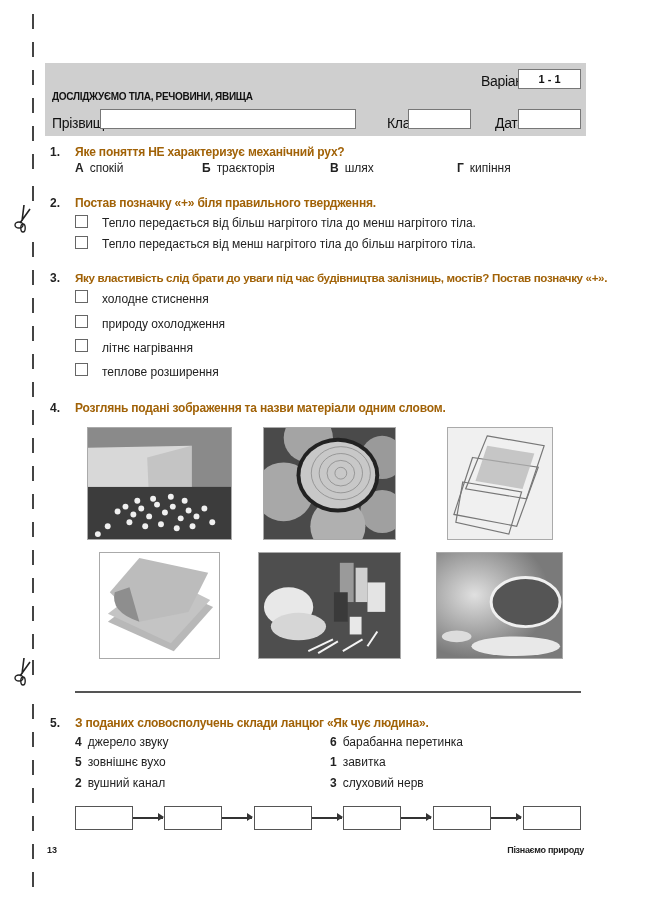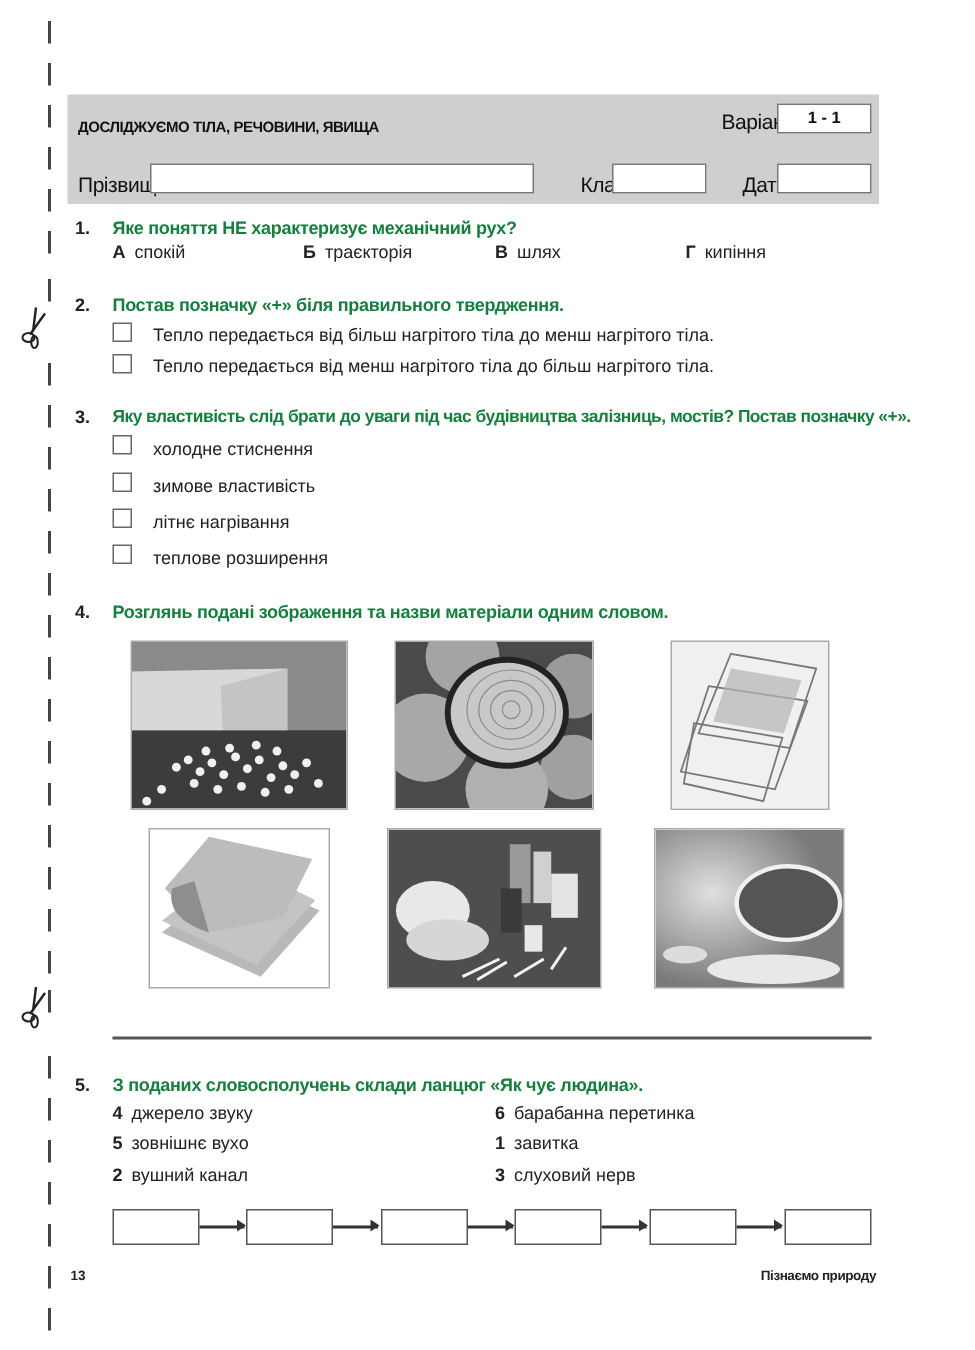--- a/index.html
+++ b/index.html
@@ -6,27 +6,27 @@
   body { width:650px; height:900px; background:#ffffff; position:relative; overflow:hidden;
          font-family:"Liberation Sans", "DejaVu Sans", sans-serif; color:#1a1a1a; }
 
   
   .cut-dash { position:absolute; left:32px; width:1.5px; height:15px; background:#444; }
   .scissors { position:absolute; left:12px; width:22px; height:30px; }
 
   
   .hdr { position:absolute; left:45px; top:63px; width:541px; height:73px; background:#cfcfcf; }
   .hdr-title { position:absolute; left:7px; top:11px; font-size:10px; font-weight:bold; letter-spacing:-0.3px; line-height:13px; color:#111; }
-  .hdr-sub { position:absolute; left:7px; top:17px; font-size:10px; font-weight:bold; letter-spacing:-0.3px; color:#111;text-align:right; }
+  .hdr-sub { position:absolute; left:7px; top:28px; font-size:10px; font-weight:bold; letter-spacing:-0.3px; color:#111;text-align:right; }
   .hdr-label { position:absolute; font-size:14px; font-weight:normal; letter-spacing:-0.3px; color:#111; }
   .hdr-field { position:absolute; background:#fff; border:1px solid #777; box-sizing:border-box; height:20px; }
   .variant-value { font-size:11px; font-weight:bold; text-align:center; line-height:18px; color:#111; }
 
   .qnum { position:absolute; left:50px; font-size:12px; font-weight:bold; color:#222; }
-  .qtext { position:absolute; left:75px; font-size:12px; font-weight:bold; color:#15803d; letter-spacing:-0.2px; white-space:nowrap; }
+  .qtext { position:absolute; left:75px; font-size:12px; font-weight:bold; color:#a16207; letter-spacing:-0.2px; white-space:nowrap; }
   .opt { position:absolute; font-size:12px; color:#222; white-space:nowrap;text-align:center; }
   .opt b { font-weight:bold; margin-right:6px; }
   .chk { position:absolute; left:75px; width:11px; height:11px; border:1px solid #666; background:#fff; }
   .chk-label { position:absolute; left:102px; font-size:12px; color:#222; white-space:nowrap; }
 
   .photo { position:absolute; border:1px solid #aaa; box-sizing:border-box; overflow:hidden; }
   .photo svg { width:100%; height:100%; display:block; }
 
   .answer-line { position:absolute; left:75px; top:691px; width:506px; height:2px; background:#555; }
 
@@ -112,21 +112,21 @@
 <div class="chk" style="top:215px"></div>
 <div class="chk-label" style="top:216px">Тепло передається від більш нагрітого тіла до менш нагрітого тіла.</div>
 <div class="chk" style="top:236px"></div>
 <div class="chk-label" style="top:237px">Тепло передається від менш нагрітого тіла до більш нагрітого тіла.</div>
 
 <div class="qnum" style="top:271px">3.</div>
 <div class="qtext" style="top:271px; font-size:11.6px; letter-spacing:-0.35px">Яку властивість слід брати до уваги під час будівництва залізниць, мостів? Постав позначку «+».</div>
 <div class="chk" style="top:290px"></div>
 <div class="chk-label" style="top:292px">холодне стиснення</div>
 <div class="chk" style="top:315px"></div>
-<div class="chk-label" style="top:317px">зимове властивість</div>
+<div class="chk-label" style="top:317px">природу охолодження</div>
 <div class="chk" style="top:339px"></div>
 <div class="chk-label" style="top:341px">літнє нагрівання</div>
 <div class="chk" style="top:363px"></div>
 <div class="chk-label" style="top:365px">теплове розширення</div>
 
 <div class="qnum" style="top:401px">4.</div>
 <div class="qtext" style="top:401px">Розглянь подані зображення та назви матеріали одним словом.</div>
 
 <div class="photo" style="left:87px; top:427px; width:145px; height:113px;">
   <svg viewBox="0 0 145 113" preserveAspectRatio="none">

